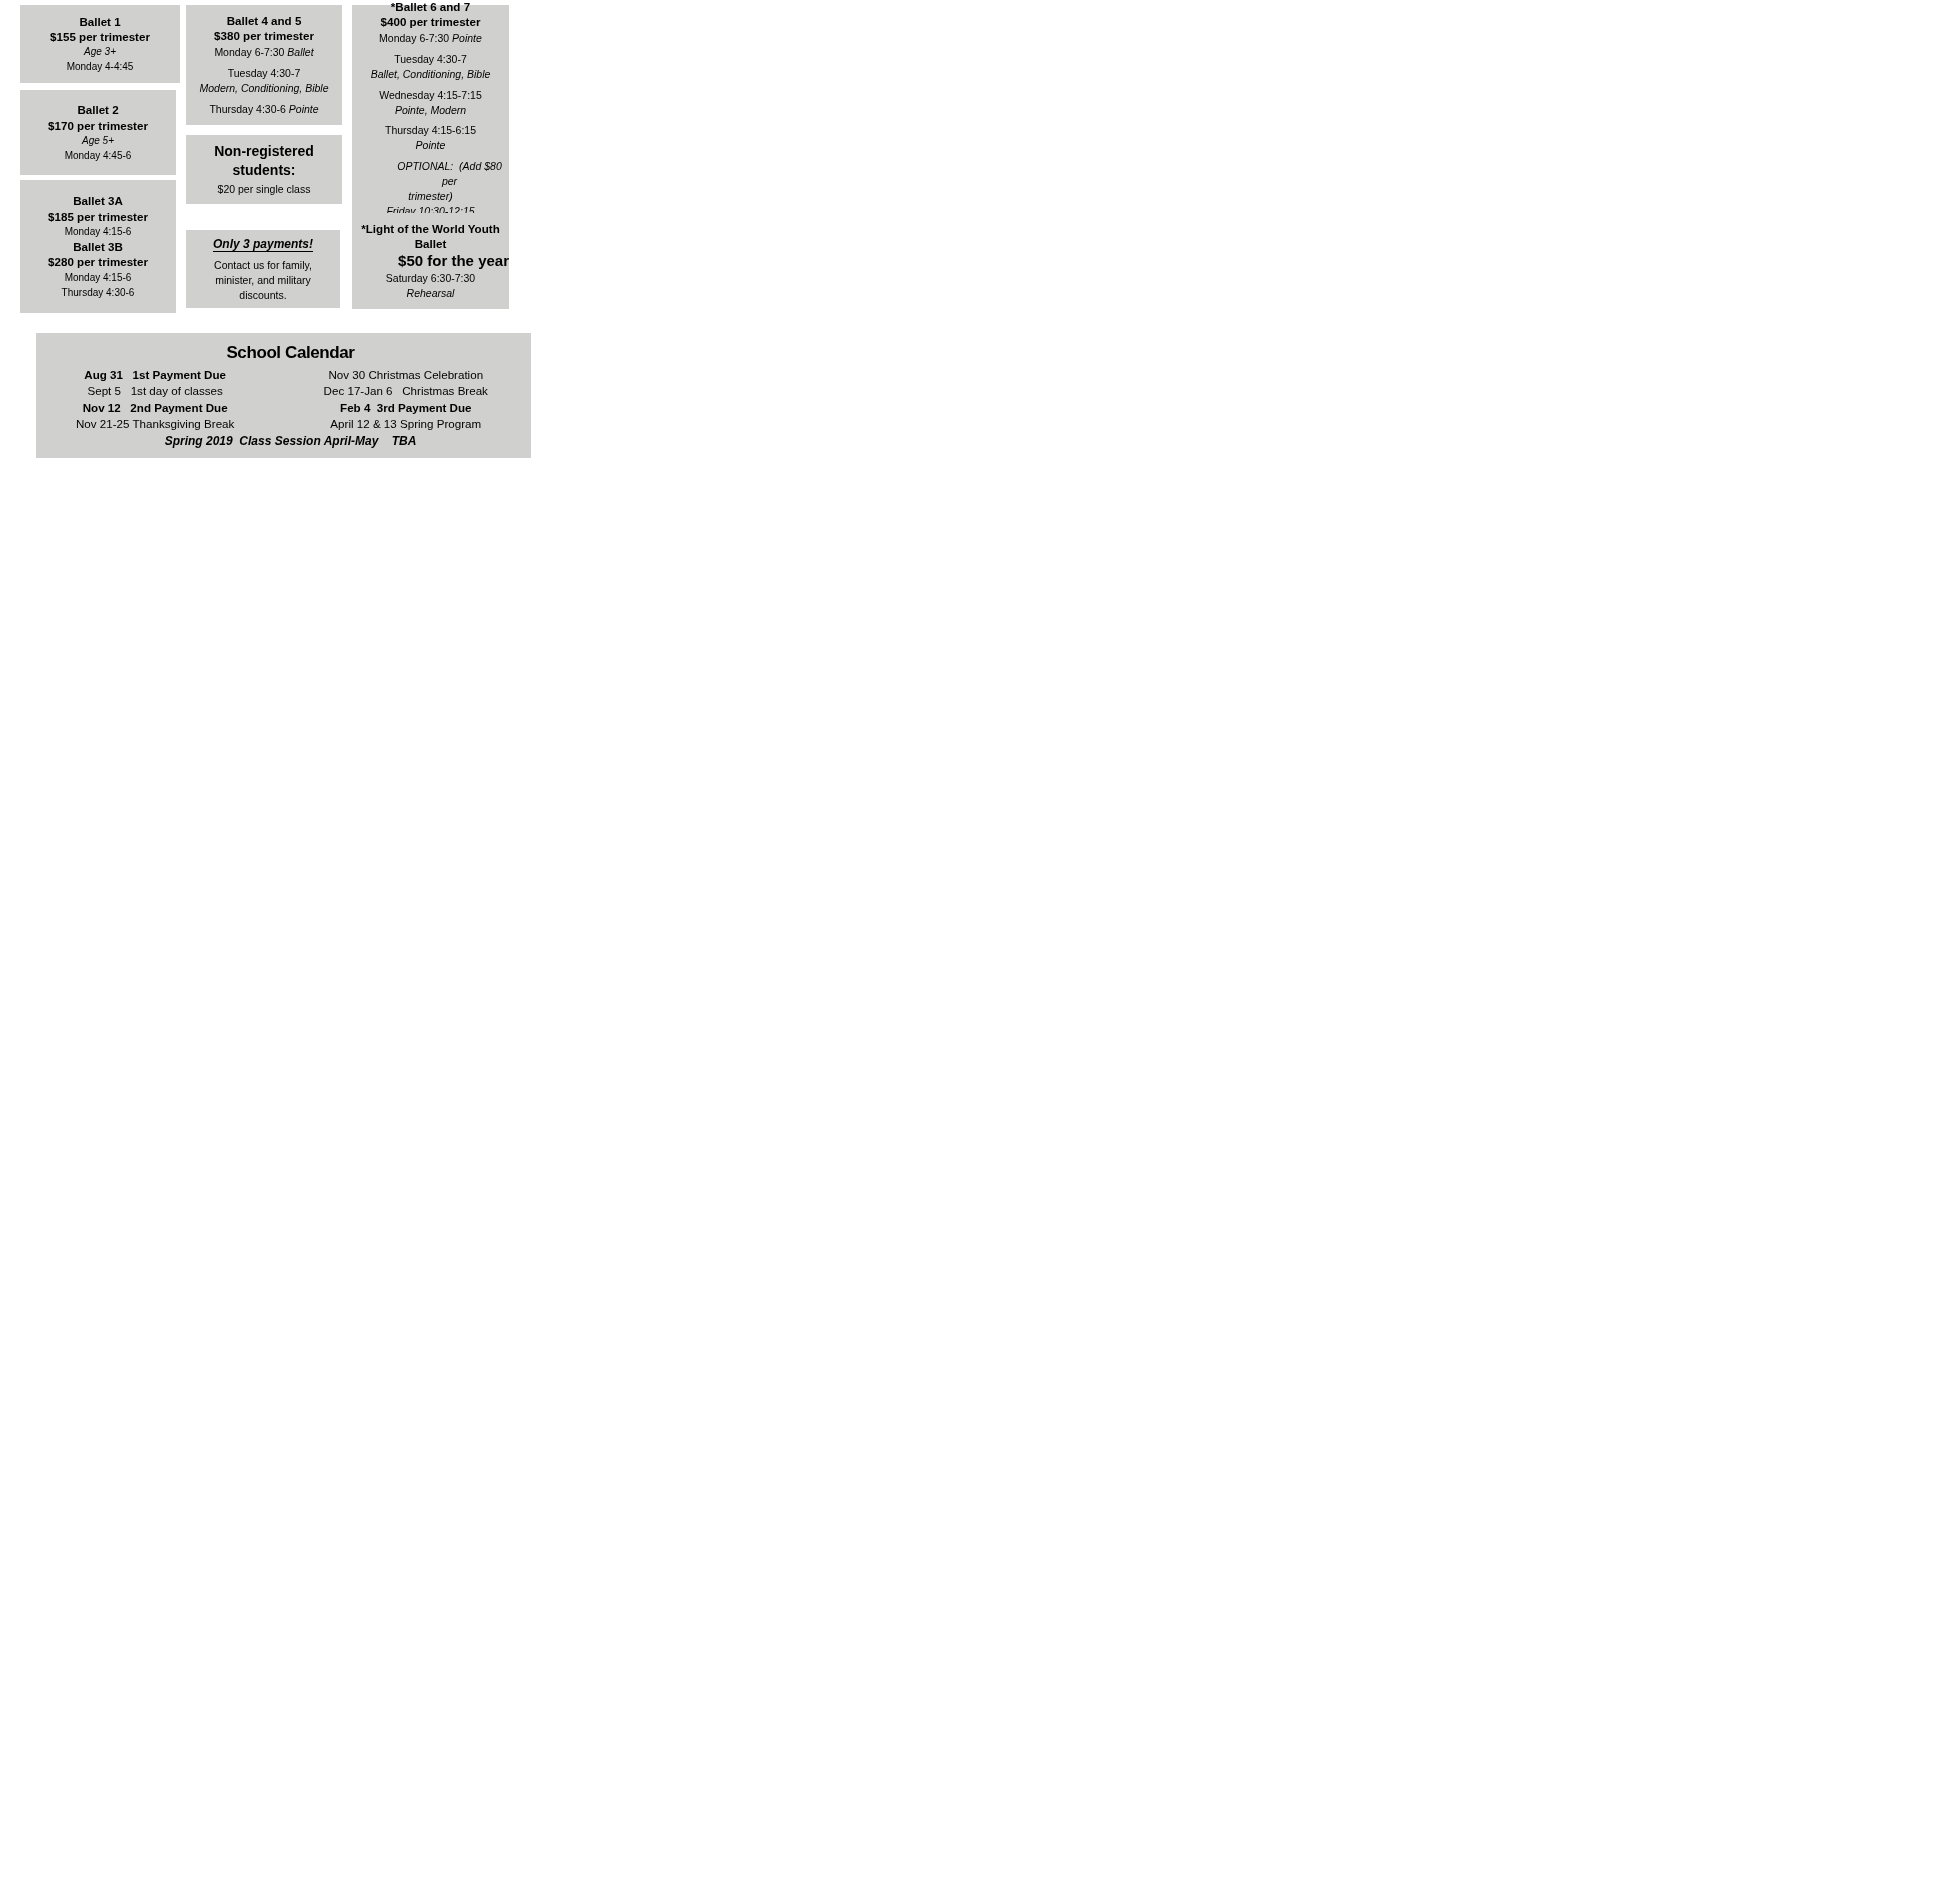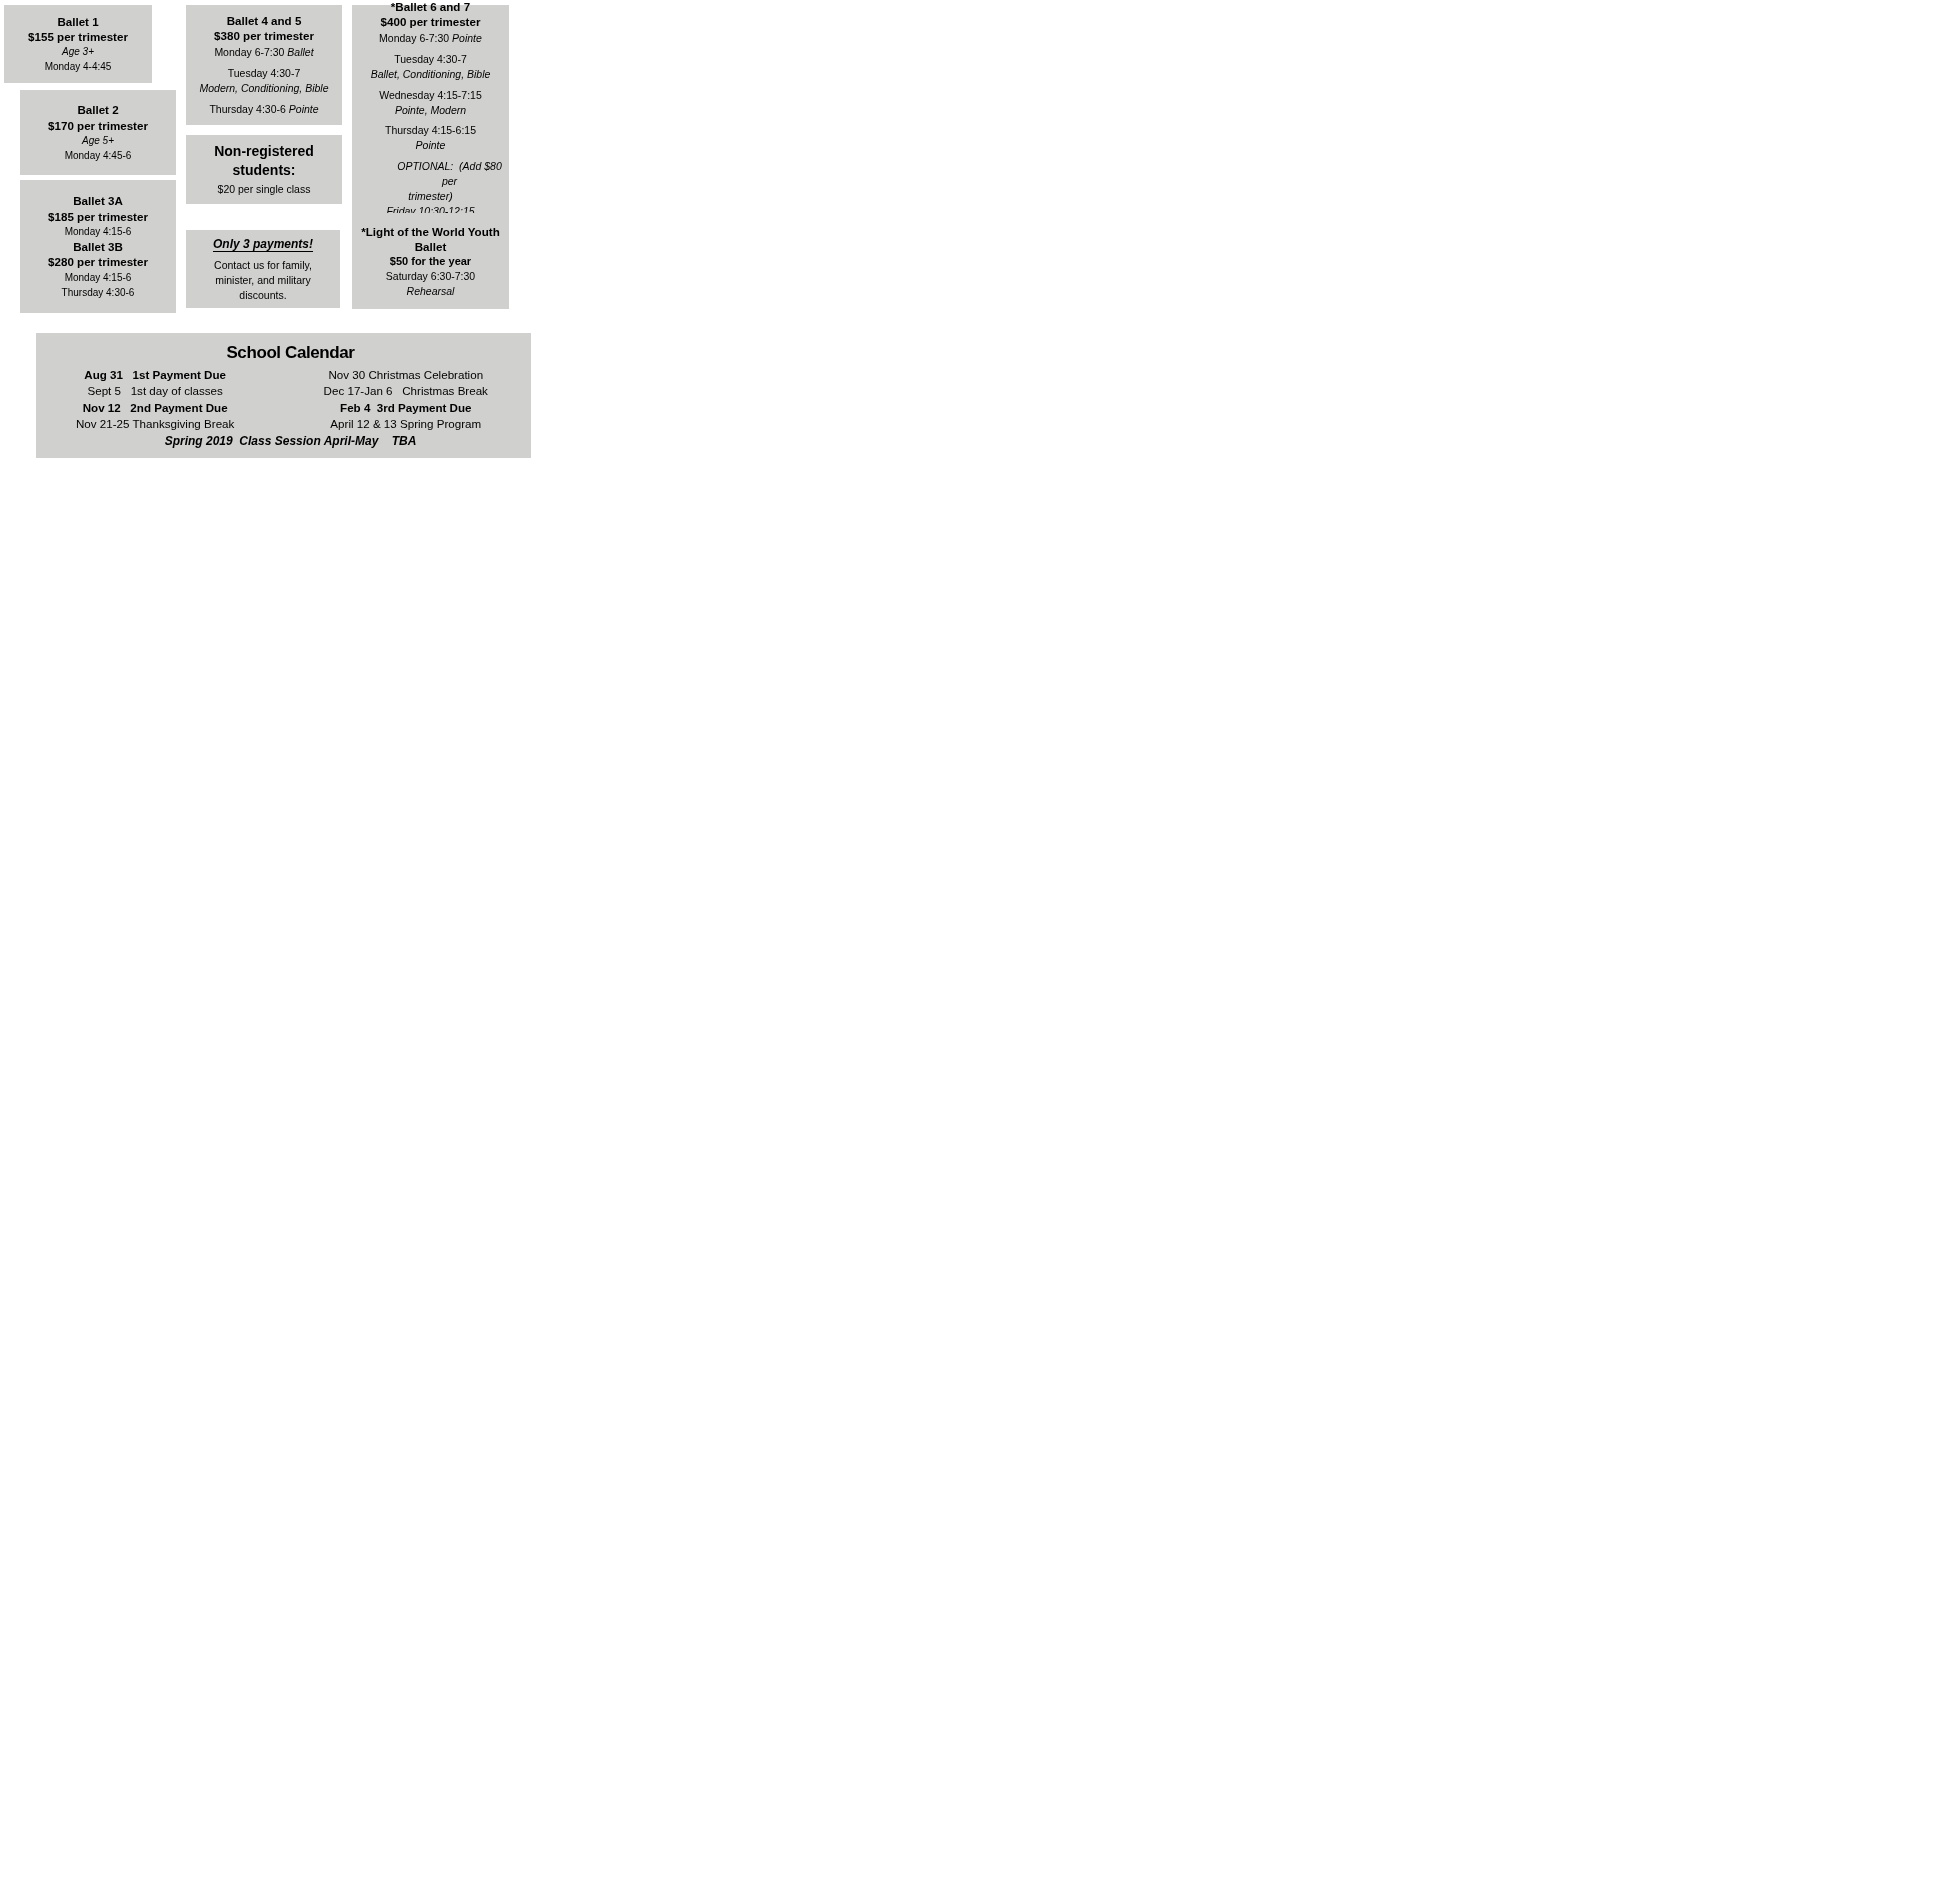--- a/index.html
+++ b/index.html
@@ -23,21 +23,21 @@
   .gap-left { margin-left:0.28em; }
   .mt { margin-top:5.8px; }
   .mt-sm { margin-top:2.3px; }
   .pre { white-space:pre-wrap;padding-left:38px; }
   .underline-title {
     font-size:12px; font-weight:bold; font-style:italic; line-height:1.4;
     text-decoration:underline; text-decoration-thickness:1.2px; text-underline-offset:2.7px;
     margin-bottom:5.4px;
   }
   
-  #box-ballet1   { left:4px;  top:5px;  width:148px;  height:78px; }
+  #box-ballet1   { left:20px;  top:5px;  width:160px;  height:78px; }
   #box-ballet2   { left:20px;  top:90px; width:156px;  height:85px; }
   #box-ballet3   { left:20px;  top:180px; width:156px;  height:133px; }
   #box-ballet45  { left:186px; top:4.6px;  width:156px;  height:120px; }
   #box-nonreg    { left:186px; top:135px; width:156px;  height:69px; }
   #box-payments  { left:186px; top:230px; width:154px;  height:78px; padding:0 6.2px; }
   #box-ballet67  { left:352px; top:4.6px;  width:157px;  height:208px; }
   #box-youth     { left:352px; top:213px; width:157px;  height:96px; }
   #box-calendar  { left:36px;  top:333px; width:509px; height:125px; padding:5.4px 3.9px 6.2px 3.9px; justify-content:center; }
   #calendar-title {
     font-size:17px; font-weight:bold; letter-spacing:-0.4px; line-height:1.15;
@@ -118,21 +118,21 @@
   <div class="body-ln2 mt">Thursday 4:15-6:15</div>
   <div class="body-ln2 it">Pointe</div>
   <div class="body-ln2 it mt pre">OPTIONAL:  (Add $80 per</div>
   <div class="body-ln2 it">trimester)</div>
   <div class="body-ln2 it">Friday 10:30-12:15</div>
 </section>
 
 <section class="box" id="box-youth">
   <div class="h1">*Light of the World Youth</div>
   <div class="h1">Ballet</div>
-  <div class="h1" style="font-size:11px;">$50 for the year</div>
+  <div class="h1" style="font-size:15px;text-align:right;">$50 for the year</div>
   <div class="body-ln2">Saturday 6:30-7:30</div>
   <div class="body-ln2 it">Rehearsal</div>
 </section>
 
 <section class="box" id="box-calendar">
   <div id="calendar-title">School Calendar</div>
   <div class="cal-grid">
     <div class="cal-cell bold">Aug 31   1st Payment Due</div>
     <div class="cal-cell">Nov 30 Christmas Celebration</div>
     <div class="cal-cell">Sept 5   1st day of classes</div>

